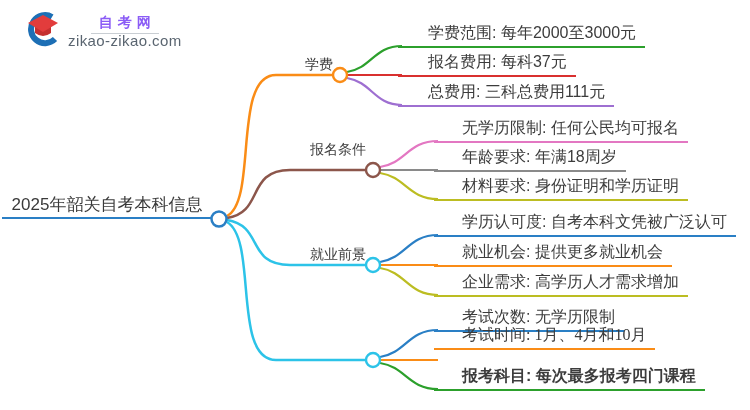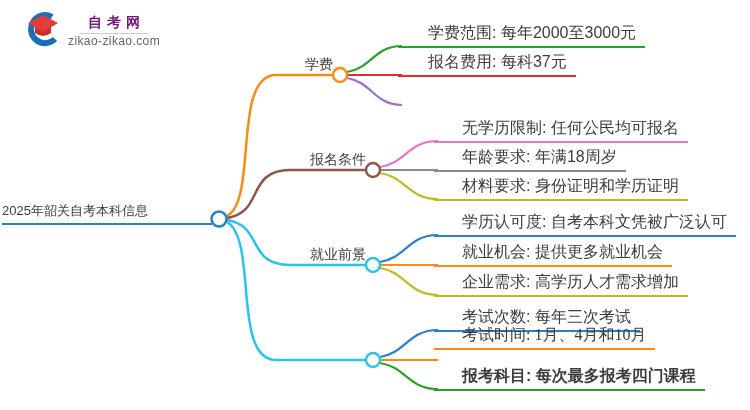--- a/index.html
+++ b/index.html
@@ -2,47 +2,47 @@
 <html><head>
 <meta charset="utf-8">
 <style>
   html,body{margin:0;padding:0;background:#ffffff;}
   #stage{
     position:relative;width:750px;height:410px;background:#ffffff;overflow:hidden;
     font-family:"Liberation Sans","DejaVu Sans",sans-serif;
   }
   #links{position:absolute;left:0;top:0;width:750px;height:410px;}
   .root-label{
-    position:absolute;left:2px;top:194px;width:210px;text-align:left;
-    font-size:13px;line-height:21px;color:#3a3a3a;
-    padding-bottom:2px;border-bottom:2.5px solid #2a7fc5;white-space:nowrap;margin-top:6px;
+    position:absolute;left:2px;top:194px;width:210px;text-align:center;
+    font-size:17px;line-height:21px;color:#3a3a3a;
+    padding-bottom:2px;border-bottom:2.5px solid #2a7fc5;white-space:nowrap;
   }
   .blabel{
     position:absolute;font-size:14px;line-height:20px;color:#3d3d3d;
     text-align:right;white-space:nowrap;
   }
   .bl-tuition{left:250px;top:54px;width:83px;}
-  .bl-req{left:290px;top:149px;width:76px;}
+  .bl-req{left:290px;top:139px;width:76px;}
   .bl-pros{left:290px;top:244px;width:76px;}
   .bl-exam{left:290px;top:339px;width:76px;}
   .leaf{
     position:absolute;font-size:16px;line-height:20px;color:#3c3c3c;
     padding:0 9px 3px 30px;border-bottom:2px solid #888;white-space:nowrap;
   }
   .g1{left:398px;}
   .g234{left:434px;padding-left:28px;}
   .r11{top:23px;}  .r12{top:52px;text-align:center;}  .r13{top:82px;}
   .r21{top:118px;} .r22{top:147px;} .r23{top:176px;}
   .r31{top:212px;} .r32{top:242px;} .r33{top:272px;}
   .r41{top:307px;} .r42{top:325px;font-family:Liberation Serif, serif;} .r43{top:366px;font-weight:bold;}
   .logo{position:absolute;left:26px;top:12px;display:flex;align-items:center;gap:8px;}
   .logo-text{display:flex;flex-direction:column;align-items:center;}
-  .logo-title{font-size:14px;font-weight:bold;color:#701a75;letter-spacing:5px;margin-left:5px;line-height:16px;}
+  .logo-title{font-size:14px;font-weight:bold;color:#8b5cf6;letter-spacing:5px;margin-left:5px;line-height:16px;}
   .logo-divider{width:68px;height:1px;background:#c9ced3;margin:3px 0 2px 0;}
-  .logo-url{font-size:12px;color:#5a6570;letter-spacing:0.4px;line-height:10px;}
+  .logo-url{font-size:15px;color:#5a6570;letter-spacing:0.4px;line-height:10px;}
 </style>
 </head>
 <body>
 
 <div id="stage">
 
   <svg id="links" viewBox="0 0 750 410" fill="none">
 
     <path d="M227 216 C258 200 232 75 276 75 H333" stroke-width="2.5" stroke="#fa8c16"></path>
     <path d="M227 218 C264 213 246 170 290 170 H366" stroke-width="2.5" stroke="#8c564b"></path>
@@ -86,26 +86,27 @@
   </div>
 
   <div class="root-label" style="border-bottom-color: rgb(42, 127, 197);">2025年韶关自考本科信息</div>
 
   <div class="blabel bl-tuition">学费</div>
   <div class="blabel bl-req">报名条件</div>
   <div class="blabel bl-pros">就业前景</div>
 
   <div class="leaf g1 r11" style="border-bottom-color: rgb(44, 160, 44);">学费范围: 每年2000至3000元</div>
   <div class="leaf g1 r12" style="border-bottom-color: rgb(217, 48, 47);">报名费用: 每科37元</div>
+  <div class="leaf g1 r13" style="border-bottom-color: rgb(158, 111, 209);">总费用: 三科总费用111元</div>
 
   <div class="leaf g234 r21" style="border-bottom-color: rgb(227, 119, 194);">无学历限制: 任何公民均可报名</div>
   <div class="leaf g234 r22" style="border-bottom-color: rgb(138, 138, 138);">年龄要求: 年满18周岁</div>
   <div class="leaf g234 r31" style="border-bottom-color: rgb(42, 127, 197);">学历认可度: 自考本科文凭被广泛认可</div>
 
   <div class="leaf g234 r23" style="border-bottom-color: rgb(188, 189, 34);">材料要求: 身份证明和学历证明</div>
   <div class="leaf g234 r33" style="border-bottom-color: rgb(188, 189, 34);">企业需求: 高学历人才需求增加</div>
   <div class="leaf g234 r32" style="border-bottom-color: rgb(250, 140, 22);">就业机会: 提供更多就业机会</div>
 
-  <div class="leaf g234 r41" style="border-bottom-color: rgb(42, 127, 197);">考试次数: 每年三次考试</div>
+  <div class="leaf g234 r41" style="border-bottom-color: rgb(42, 127, 197);">考试次数: 无学历限制</div>
   <div class="leaf g234 r42" style="border-bottom-color: rgb(250, 140, 22);">考试时间: 1月、4月和10月</div>
   <div class="leaf g234 r43" style="border-bottom-color: rgb(44, 160, 44);">报考科目: 每次最多报考四门课程</div>
 
 </div>
 
 </body></html>

